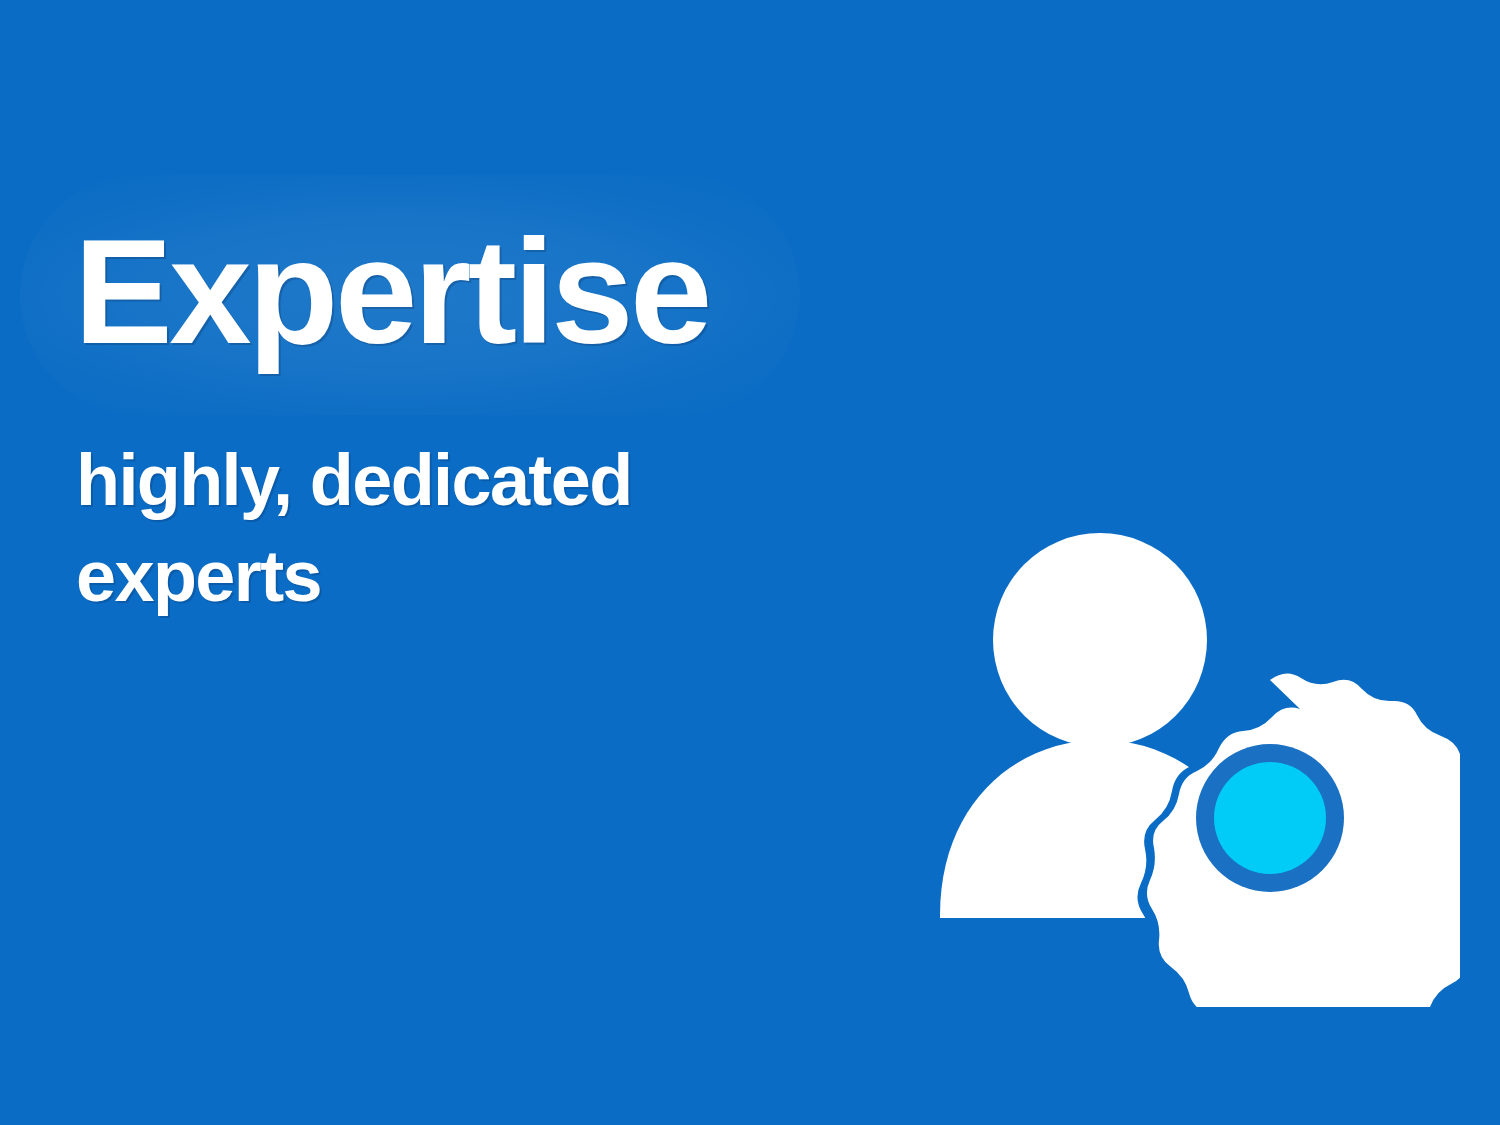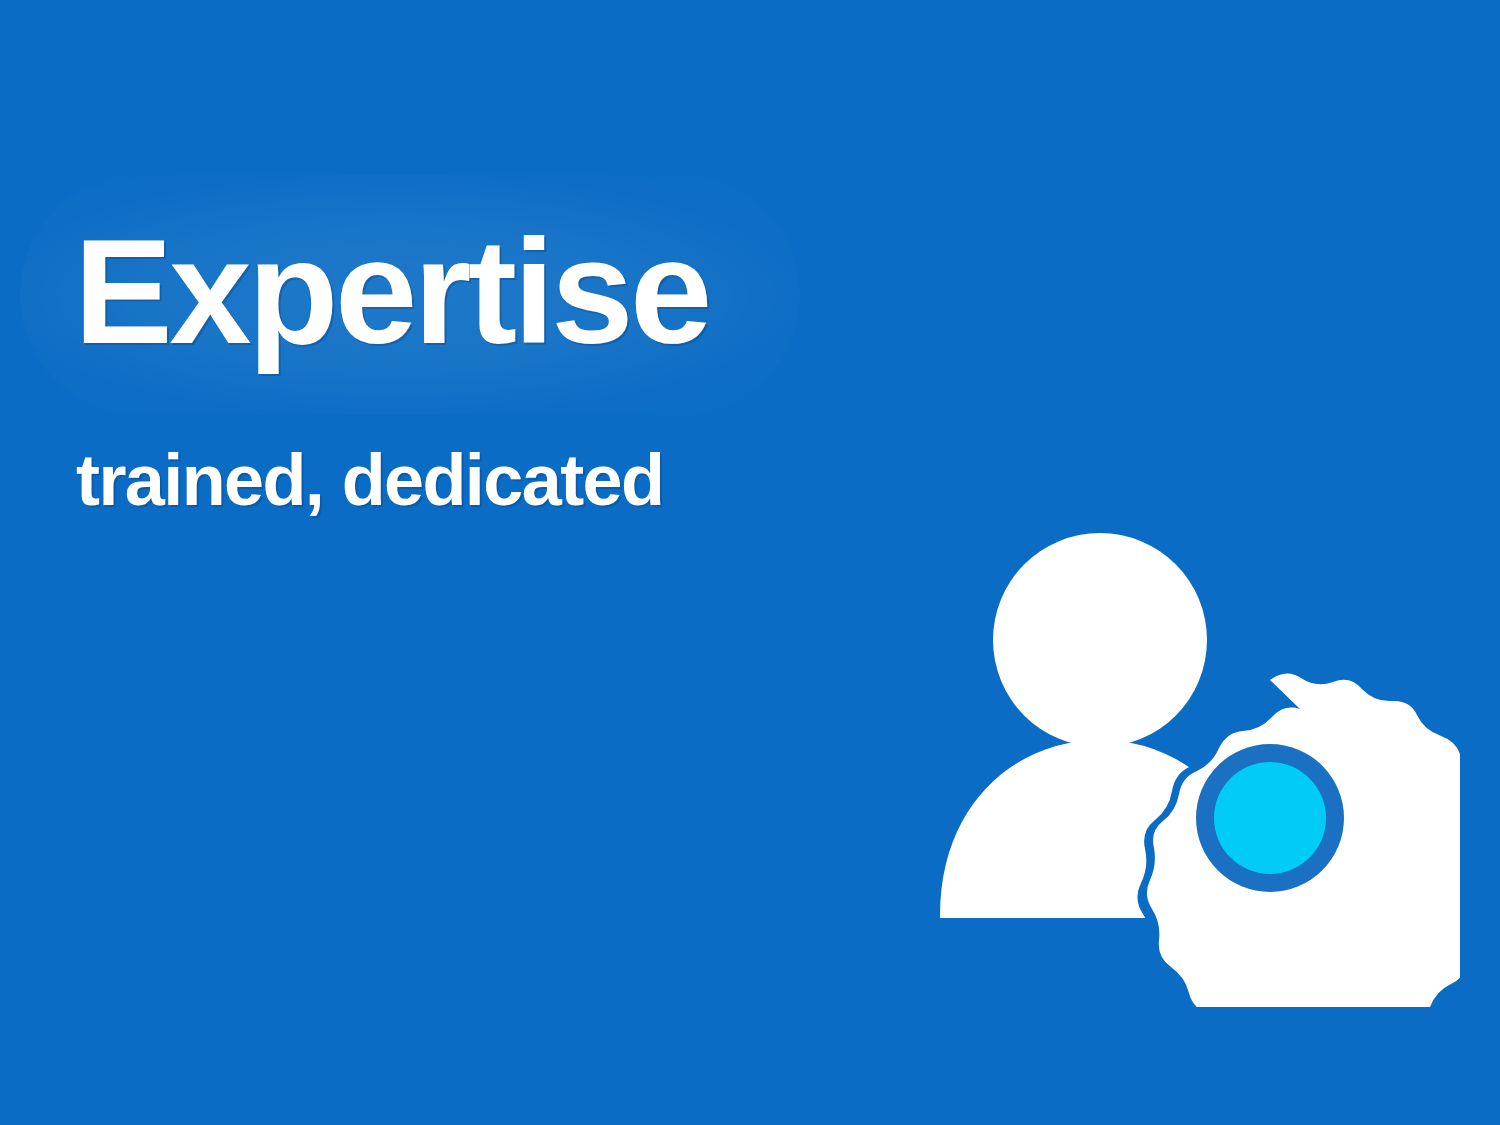--- a/index.html
+++ b/index.html
@@ -74,21 +74,22 @@
 </head>
 <body>
 
 <div id="slide">
 
   <div class="title-glow"></div>
 
   <h1 class="title">Expertise</h1>
 
   <div class="subtitle">
-    <span class="ln">trained, dedicated</span>
+    <span class="ln">highly, dedicated</span>
+    <span class="ln">experts</span>
   </div>
 
   <div class="icon-wrap">
     <svg viewBox="0 0 560 560" xmlns="http://www.w3.org/2000/svg" aria-hidden="true">
       <defs>
 
         <mask id="person-cut">
           <rect x="0" y="0" width="560" height="560" fill="#fff"></rect>
 
           <g transform="translate(370,318)">

